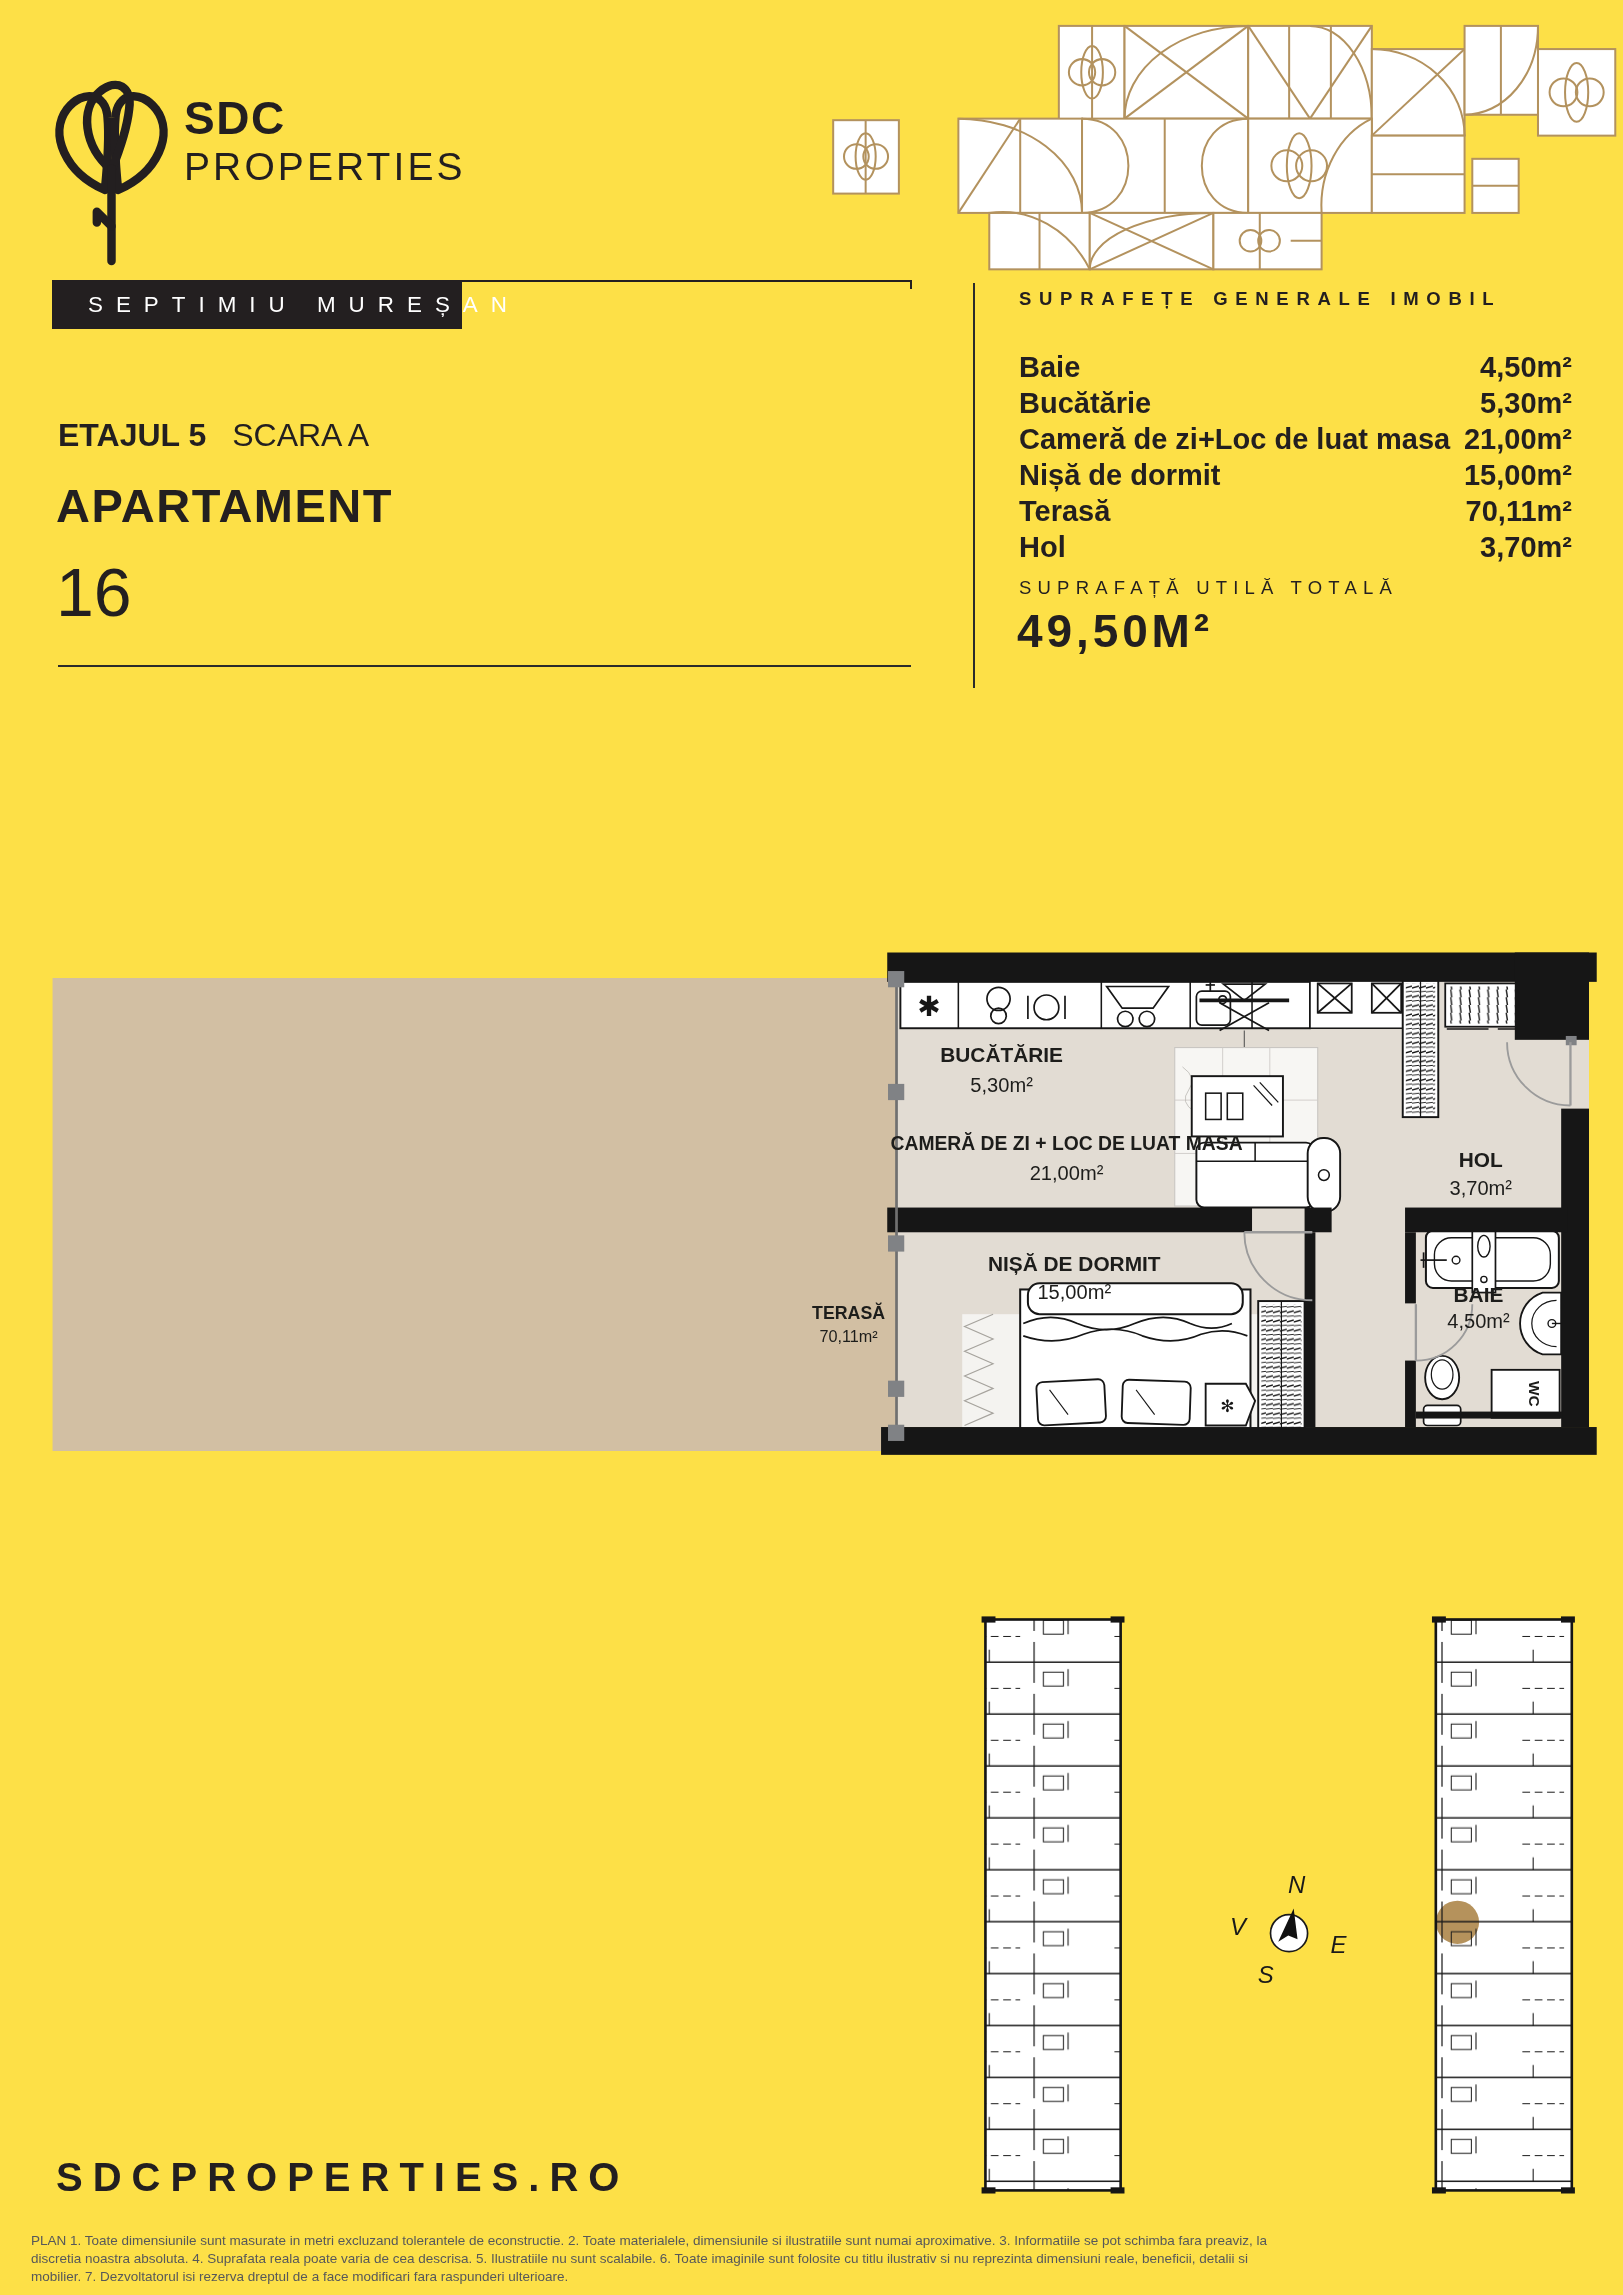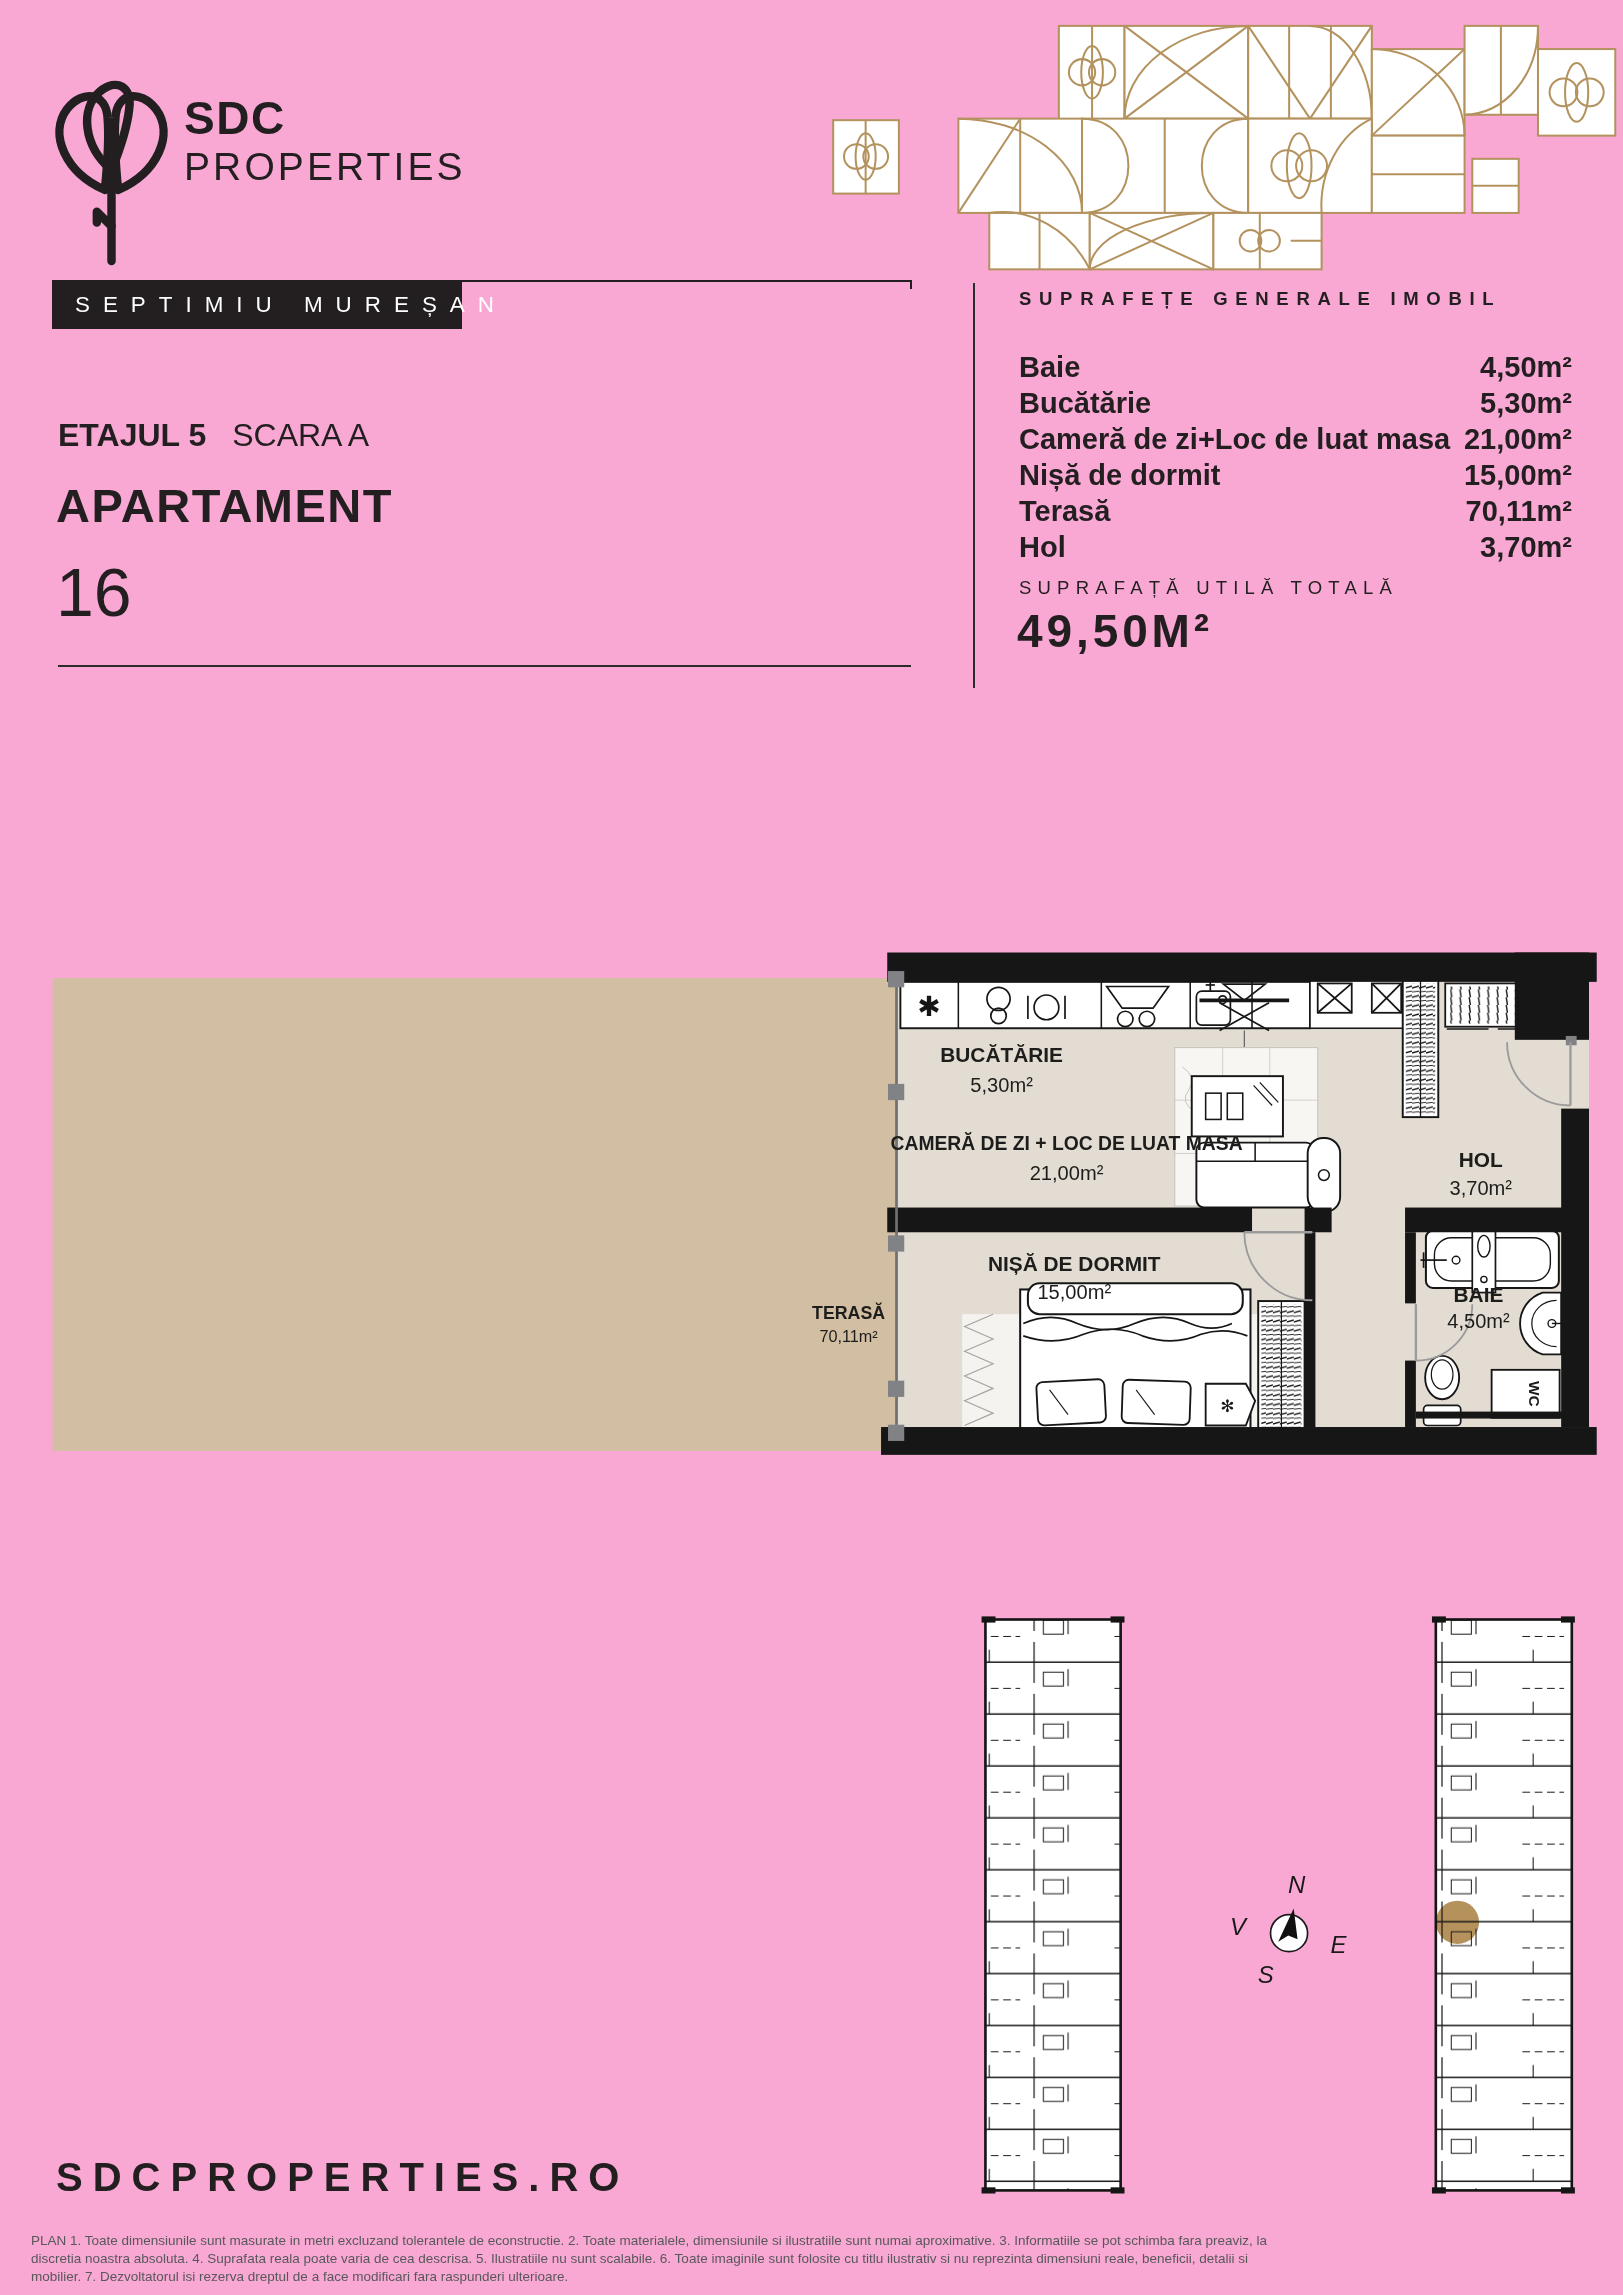--- a/index.html
+++ b/index.html
@@ -1,23 +1,23 @@
 <!DOCTYPE html>
 <html style="font-size:12.4px"><head>
 <meta charset="utf-8">
 <style>
   html,body{margin:0;padding:0;background:#fff;}
-  #page{position:relative;width:1623px;height:2295px;background:#f9a8d4;overflow:hidden;
+  #page{position:relative;width:1623px;height:2295px;background:#fde047;overflow:hidden;
         font-family:"Liberation Sans","DejaVu Sans",sans-serif;color:#231f20;}
   .abs{position:absolute;}
   
   #brand-text-sdc{left:184px;top:91px;font-size:46px;font-weight:800;letter-spacing:1.5px;}
   #brand-text-prop{left:184px;top:145px;font-size:39px;font-weight:300;letter-spacing:3.1px;}
   #agent-badge{left:52px;top:280px;width:410px;height:49px;background:#231f20;color:#fff;
-               display:flex;align-items:center;padding-left:23px;box-sizing:border-box;
+               display:flex;align-items:center;padding-left:36px;box-sizing:border-box;
                font-size:22.4px;font-weight:400;letter-spacing:13px;white-space:nowrap;}
   #badge-ext{left:461px;top:280px;width:451px;height:9.3px;border-top:2.3px solid #231f20;
              border-right:2.3px solid #231f20;box-sizing:border-box;}
   #floor-row{left:58px;top:417px;font-size:32px;white-space:nowrap;}
   #floor-row .b{font-weight:800;}
   #floor-row .l{font-weight:300;margin-left:26px;text-align:center;}
   #unit-type{left:56px;top:478px;font-size:47px;font-weight:700;letter-spacing:1.5px;}
   #unit-number{left:56px;top:553px;font-size:68px;font-weight:400;text-align:right;}
   #header-rule{left:58px;top:665px;width:853px;border-top:2.3px solid #2b2b2b;}
   #v-divider{left:973px;top:283px;width:0;height:405px;border-left:2.3px solid #2b2b2b;}

